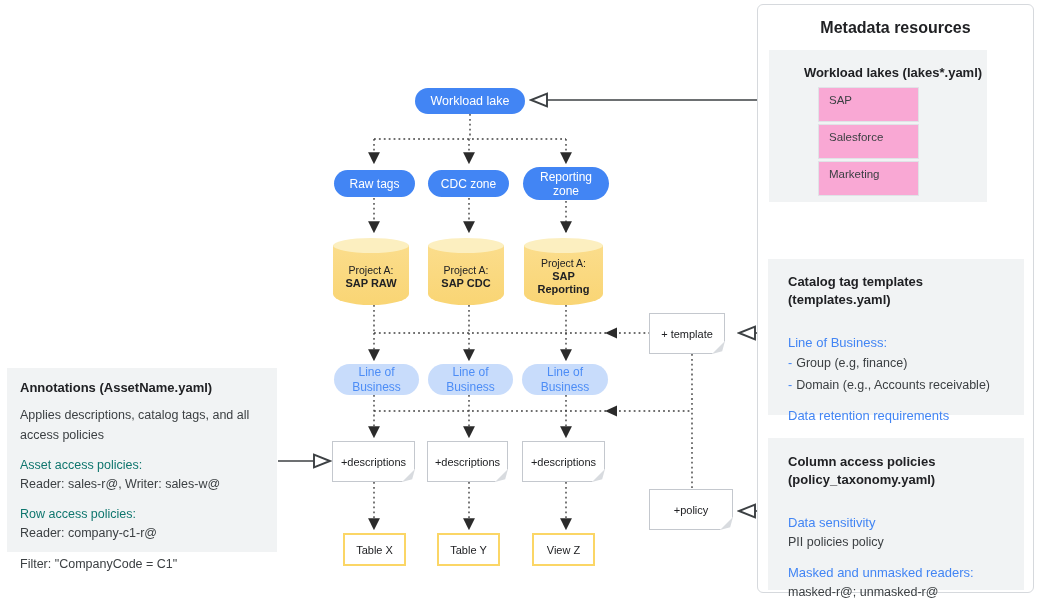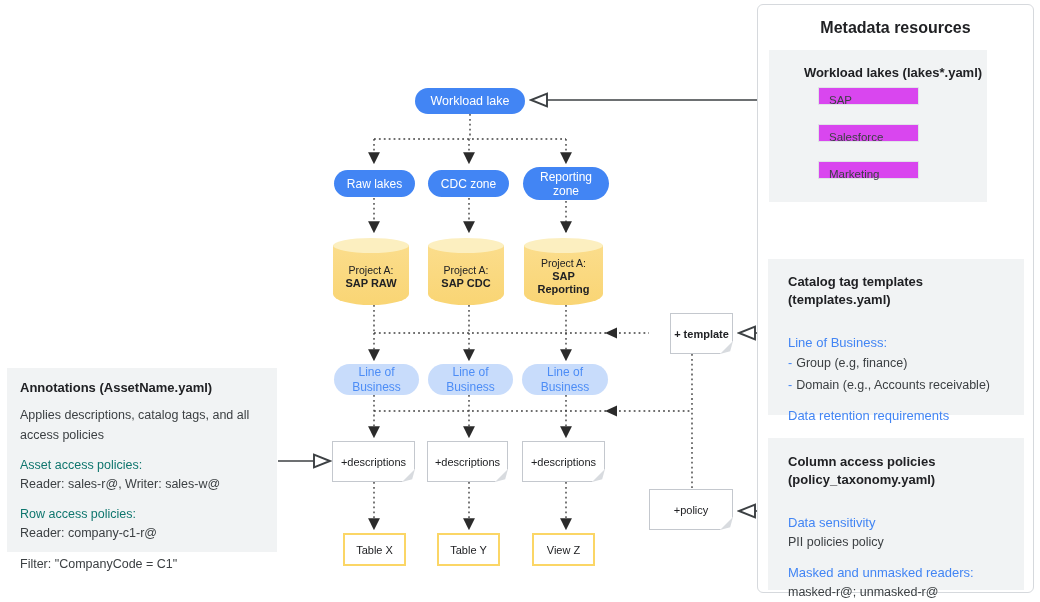--- a/index.html
+++ b/index.html
@@ -56,21 +56,21 @@
   
   #meta-panel { position:absolute; left:757px; top:4px; width:277px; height:589px;
                 background:#fff; border:1px solid #D6D9DD; border-radius:6px;
                 box-sizing:border-box; z-index:2; }
   #meta-title { position:absolute; top:14px; left:0; width:100%; text-align:center;
                 font-weight:bold; font-size:16px; color:#202124; }
   .meta-sec { position:absolute; background:#F1F3F4; box-sizing:border-box;
               font-size:12.5px; color:#3C4043;padding-left:30px; }
   #sec-lakes { left:11px; top:45px; width:218px; height:152px; }
   #sec-lakes .s-ttl { margin-top:15px; text-align:center; font-weight:bold; font-size:13px; color:#202124; }
-  .lake-card { position:absolute; left:49px; width:101px; height:18px; background:#d946ef;
+  .lake-card { position:absolute; left:49px; width:101px; height:35px; background:#f9a8d4;
                border:1px solid #E0E3E7; box-sizing:border-box; line-height:25px;
                padding-left:10px; font-size:11.5px; color:#3C4043; }
   #sec-templates { left:10px; top:254px; width:256px; height:156px; padding:14px 14px 0 20px; }
   #sec-policies  { left:10px; top:433px; width:256px; height:152px; padding:15px 14px 0 20px; }
   .s-ttl2 { font-weight:bold; font-size:13px; color:#202124; line-height:18px; }
   .sec-h { color:#4285F4; font-size:13px; margin-top:24px; line-height:19px; }
   .sec-h.tight { margin-top:10px; }
   .b-item { line-height:22px; }
   .b-item .dash { color:#4285F4; margin-right:4px; }
   .sec-val { line-height:21px; }
@@ -131,21 +131,21 @@
     <g stroke="#3c4043" stroke-width="1.6" fill="none">
       <path d="M816 100 H531" marker-end="url(#ao)"></path>
       <path d="M767 333 H739" marker-end="url(#ao)"></path>
       <path d="M767 511 H739" marker-end="url(#ao)"></path>
       <path d="M278 461 H330" marker-end="url(#ao)"></path>
     </g>
   </svg>
 
   <div class="pill big" style="left:415px; top:88px; width:110px; height:26px;">Workload lake</div>
 
-  <div class="pill" style="left:334px; top:170px; width:81px; height:27px;">Raw lakes</div>
+  <div class="pill" style="left:334px; top:170px; width:81px; height:27px;">Raw tags</div>
   <div class="pill" style="left:428px; top:170px; width:81px; height:27px;">CDC zone</div>
   <div class="pill" style="left:523px; top:167px; width:86px; height:33px; padding:0 16px; box-sizing:border-box;">Reporting zone</div>
 
   <div class="cylinder" style="left:333px; top:238px; width:76px; height:67px;">
     <div class="cyl-body"></div>
     <div class="cyl-top"></div>
     <div class="cyl-label">
       <span>Project A:</span>
       <span class="cyl-name">SAP RAW</span>
     </div>
@@ -164,21 +164,21 @@
     <div class="cyl-label">
       <span>Project A:</span>
       <span class="cyl-name">SAP Reporting</span>
     </div>
   </div>
 
   <div class="lob" style="left:334px; top:364px; width:85px; height:31px;">Line of Business</div>
   <div class="lob" style="left:428px; top:364px; width:85px; height:31px;">Line of Business</div>
   <div class="lob" style="left:522px; top:364px; width:86px; height:31px;">Line of Business</div>
 
-  <div class="note" style="left:670px; top:313px; width:63px; height:41px;font-weight:bold;">
+  <div class="note" style="left:649px; top:313px; width:76px; height:41px;">
     <span>+ template</span>
     <svg class="fold" viewBox="0 0 13 13">
       <polygon points="0,13 13,0 13,13" fill="#ffffff"></polygon>
       <polygon points="0,13 13,0 10.2,10.2" fill="#D8DBDF"></polygon>
     </svg>
   </div>
 
   <div class="note" style="left:332px; top:441px; width:83px; height:41px;">
     <span>+descriptions</span>
     <svg class="fold" viewBox="0 0 13 13">

